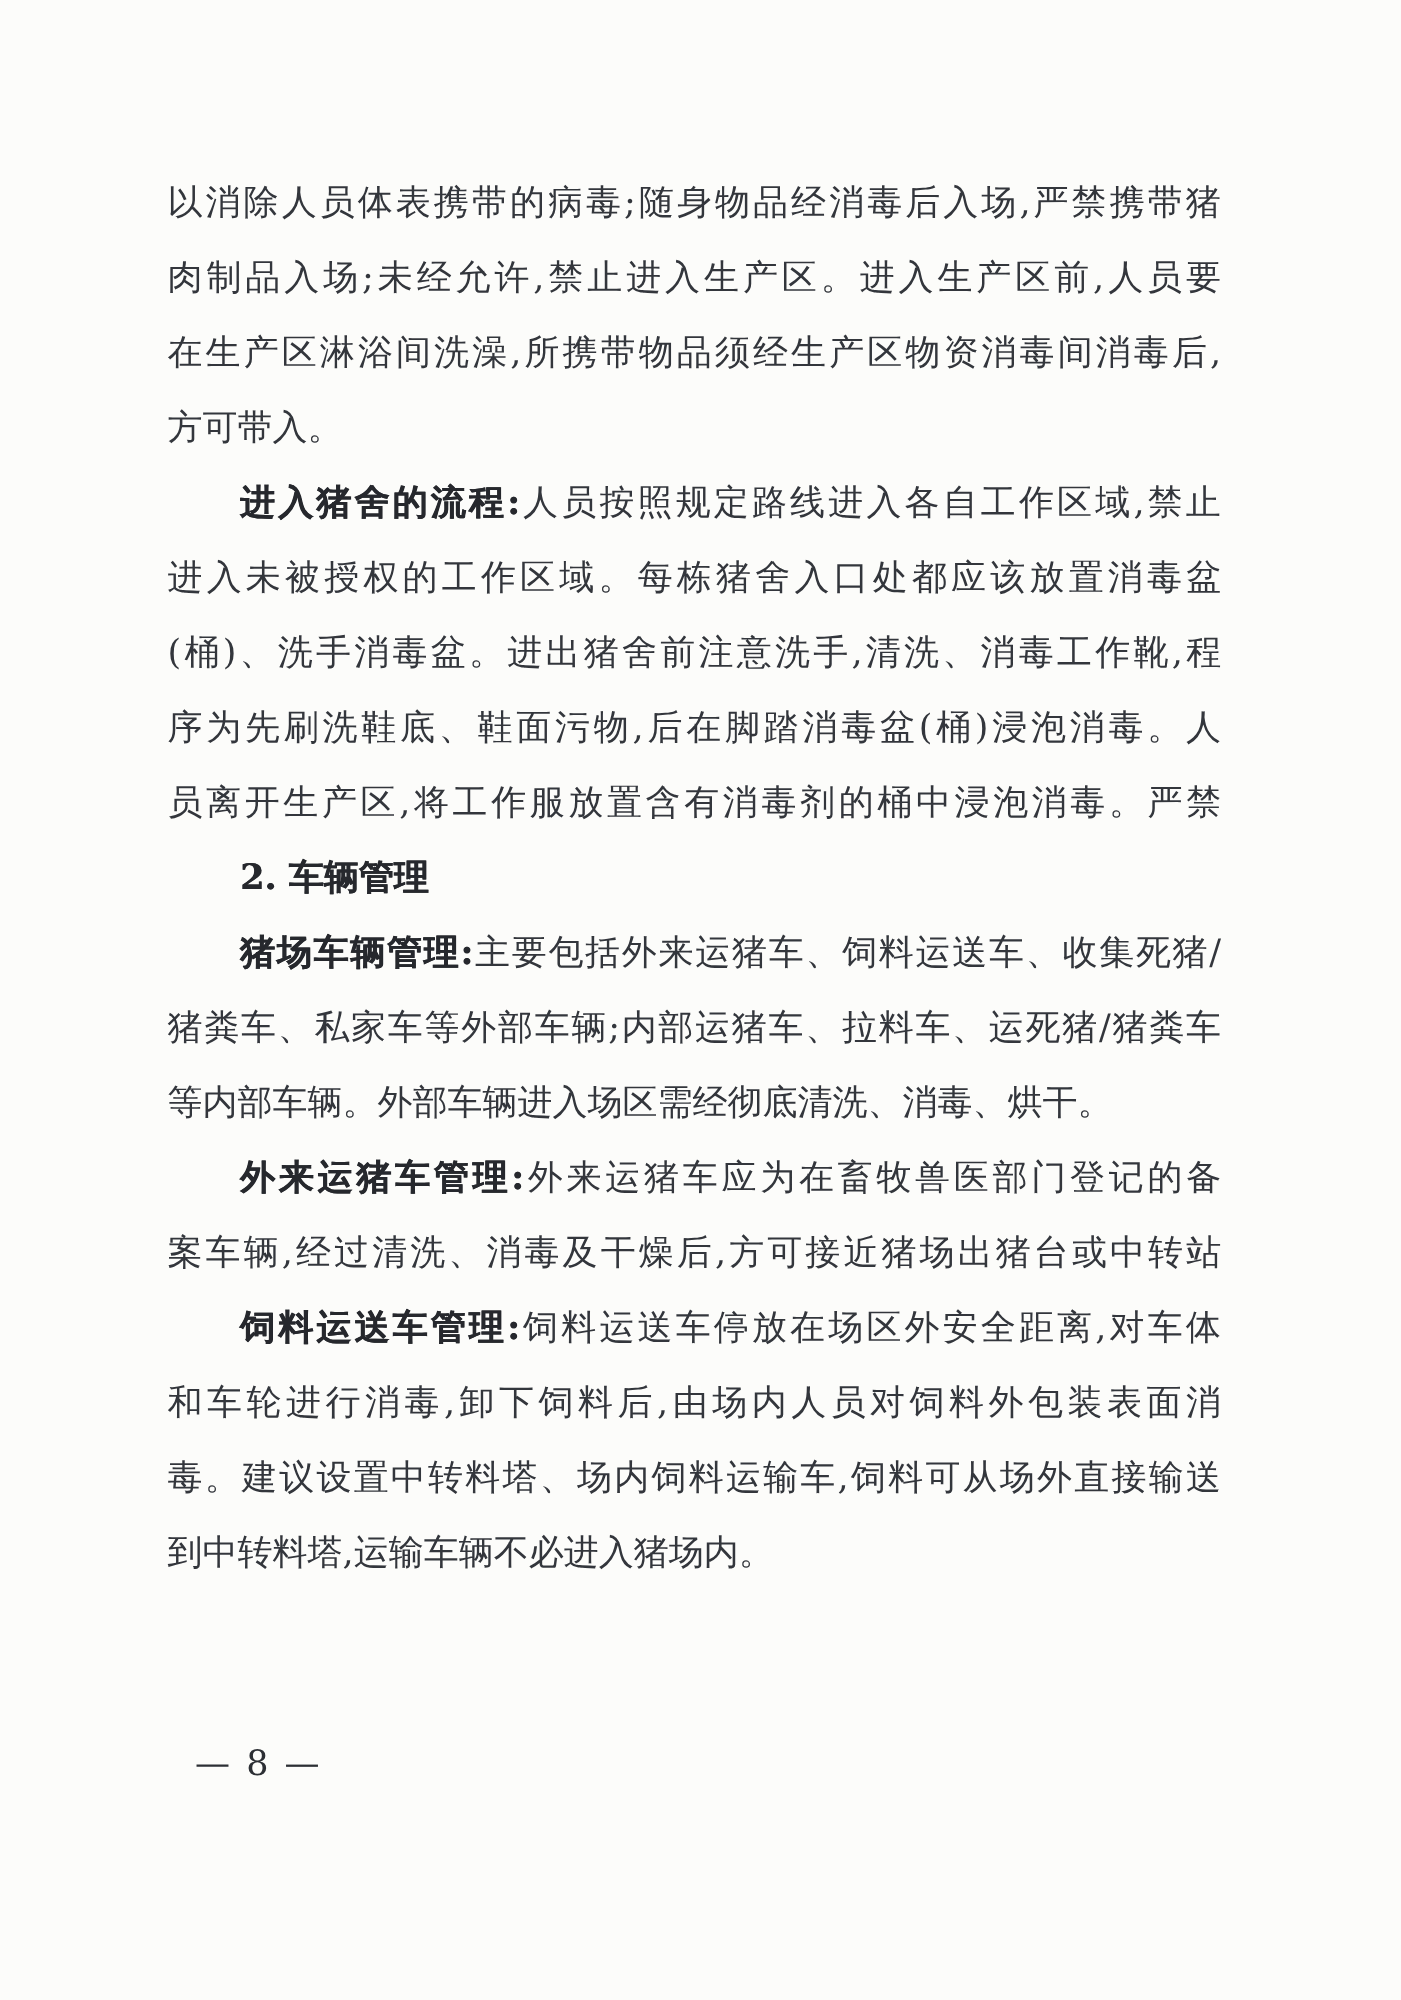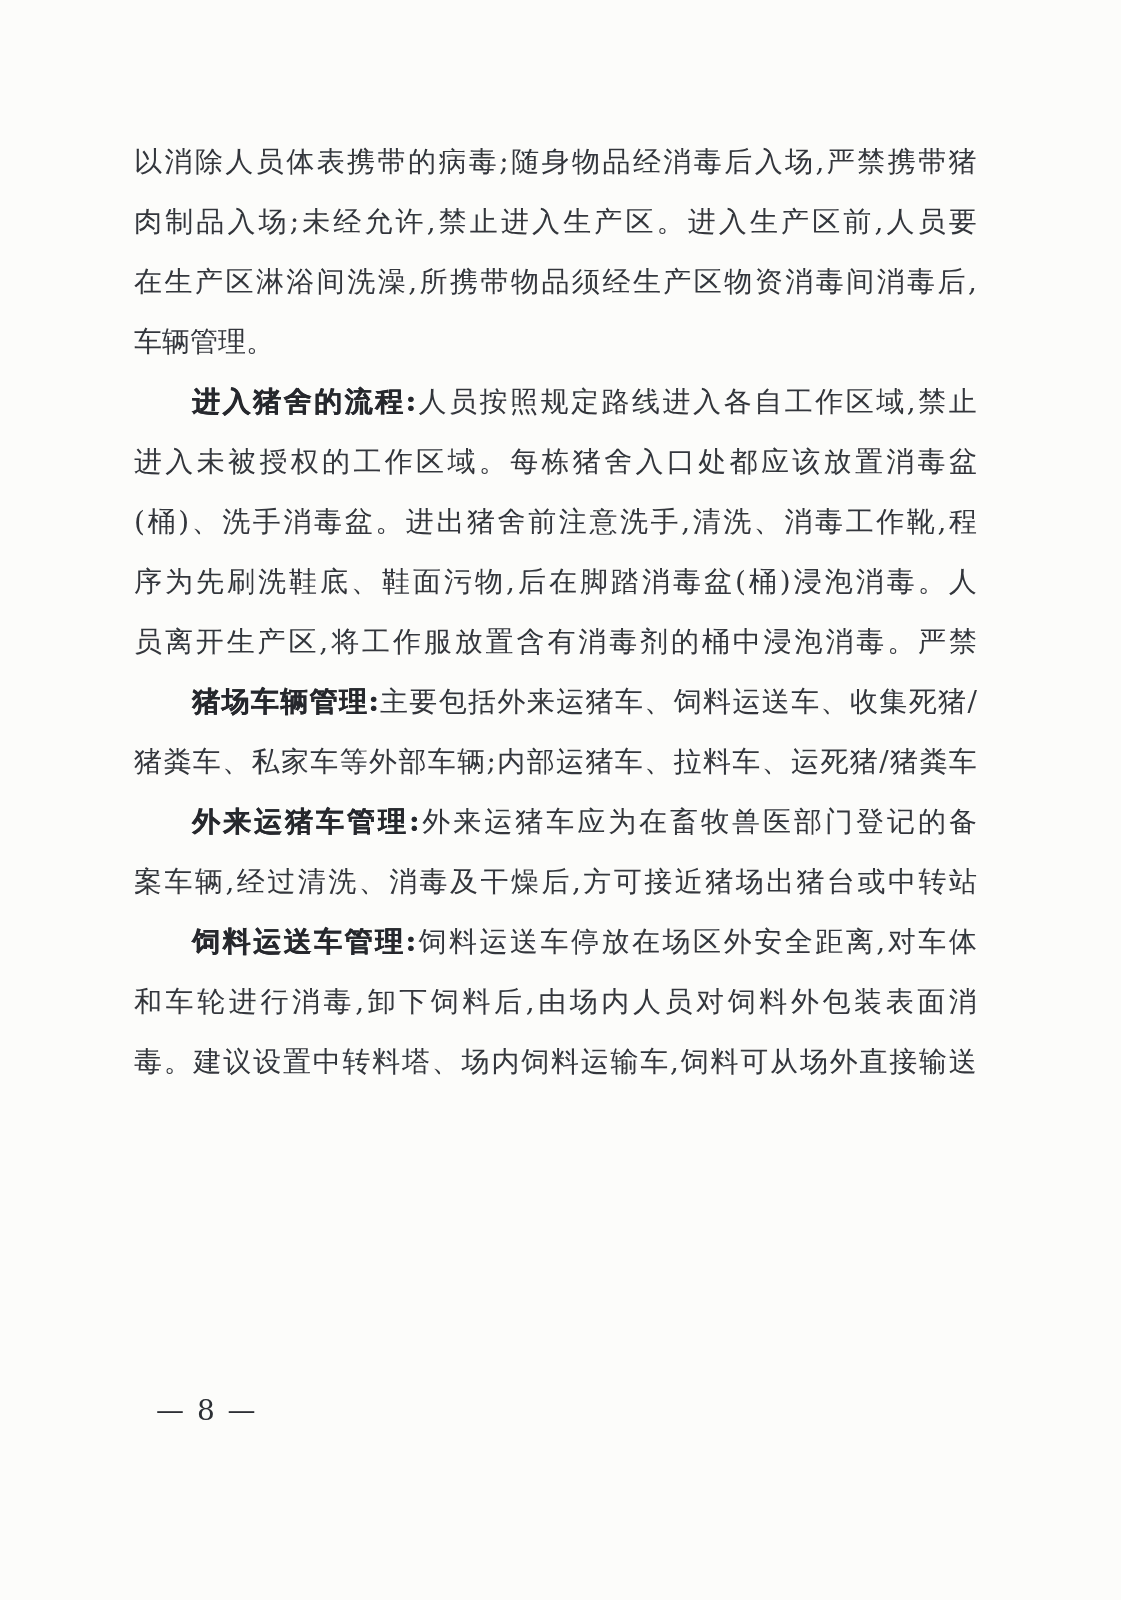--- a/index.html
+++ b/index.html
@@ -143,21 +143,21 @@
         <span>物</span>
         <span>资</span>
         <span>消</span>
         <span>毒</span>
         <span>间</span>
         <span>消</span>
         <span>毒</span>
         <span>后</span>
         <span>,</span>
       </div>
-      <div class="line"><span>车辆管理。</span></div>
+      <div class="line"><span>方可带入。</span></div>
       <div class="line just ind">
         <span class="b">进</span>
         <span class="b">入</span>
         <span class="b">猪</span>
         <span class="b">舍</span>
         <span class="b">的</span>
         <span class="b">流</span>
         <span class="b">程</span>
         <span class="b">:</span>
         <span>人</span>
@@ -295,20 +295,21 @@
         <span>桶</span>
         <span>中</span>
         <span>浸</span>
         <span>泡</span>
         <span>消</span>
         <span>毒</span>
         <span>。</span>
         <span>严</span>
         <span>禁</span>
       </div>
+      <div class="line ind"><span class="b">2. 车辆管理</span></div>
       <div class="line just ind">
         <span class="b">猪</span>
         <span class="b">场</span>
         <span class="b">车</span>
         <span class="b">辆</span>
         <span class="b">管</span>
         <span class="b">理</span>
         <span class="b">:</span>
         <span>主</span>
         <span>要</span>
@@ -357,20 +358,21 @@
         <span>车</span>
         <span>、</span>
         <span>运</span>
         <span>死</span>
         <span>猪</span>
         <span>/</span>
         <span>猪</span>
         <span>粪</span>
         <span>车</span>
       </div>
+      <div class="line"><span>等内部车辆。外部车辆进入场区需经彻底清洗、消毒、烘干。</span></div>
       <div class="line just ind">
         <span class="b">外</span>
         <span class="b">来</span>
         <span class="b">运</span>
         <span class="b">猪</span>
         <span class="b">车</span>
         <span class="b">管</span>
         <span class="b">理</span>
         <span class="b">:</span>
         <span>外</span>
@@ -506,17 +508,18 @@
         <span>料</span>
         <span>可</span>
         <span>从</span>
         <span>场</span>
         <span>外</span>
         <span>直</span>
         <span>接</span>
         <span>输</span>
         <span>送</span>
       </div>
+      <div class="line"><span>到中转料塔,运输车辆不必进入猪场内。</span></div>
     </div>
   <div class="footer">
     <span>— 8 —</span>
   </div>
 </div>
 
 </body></html>

